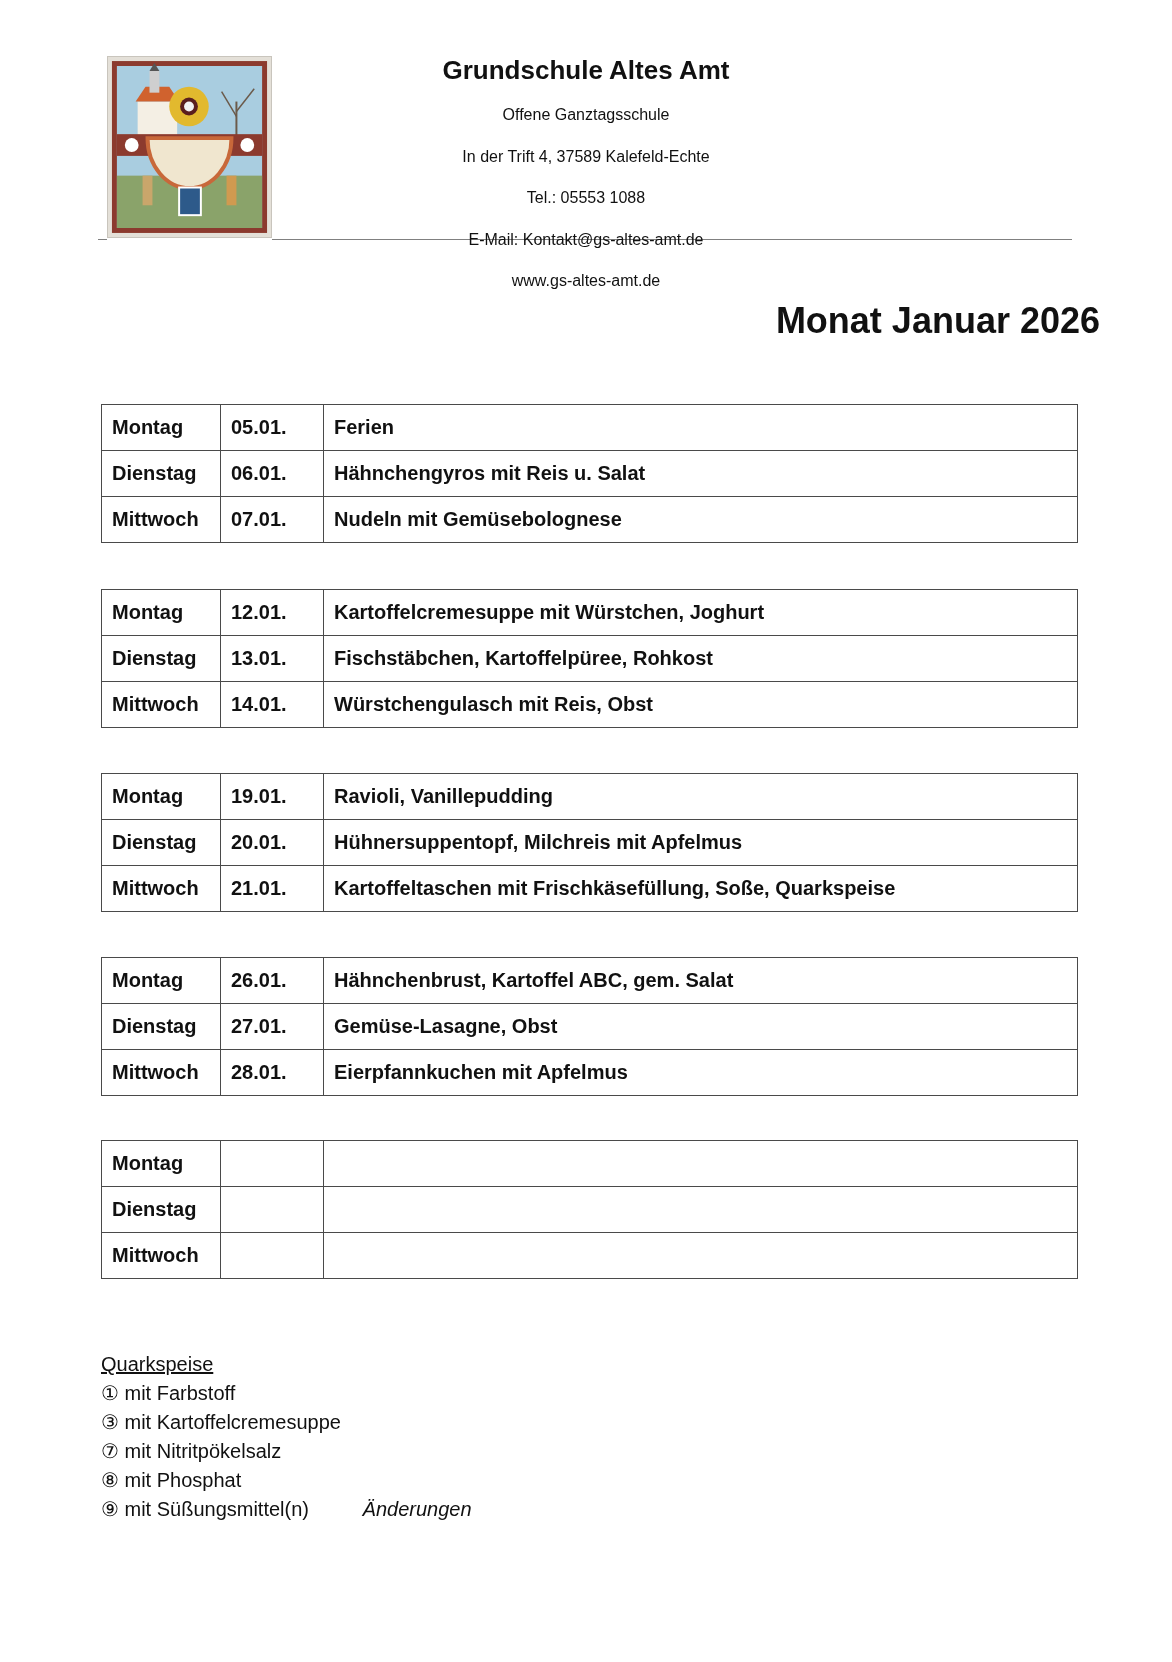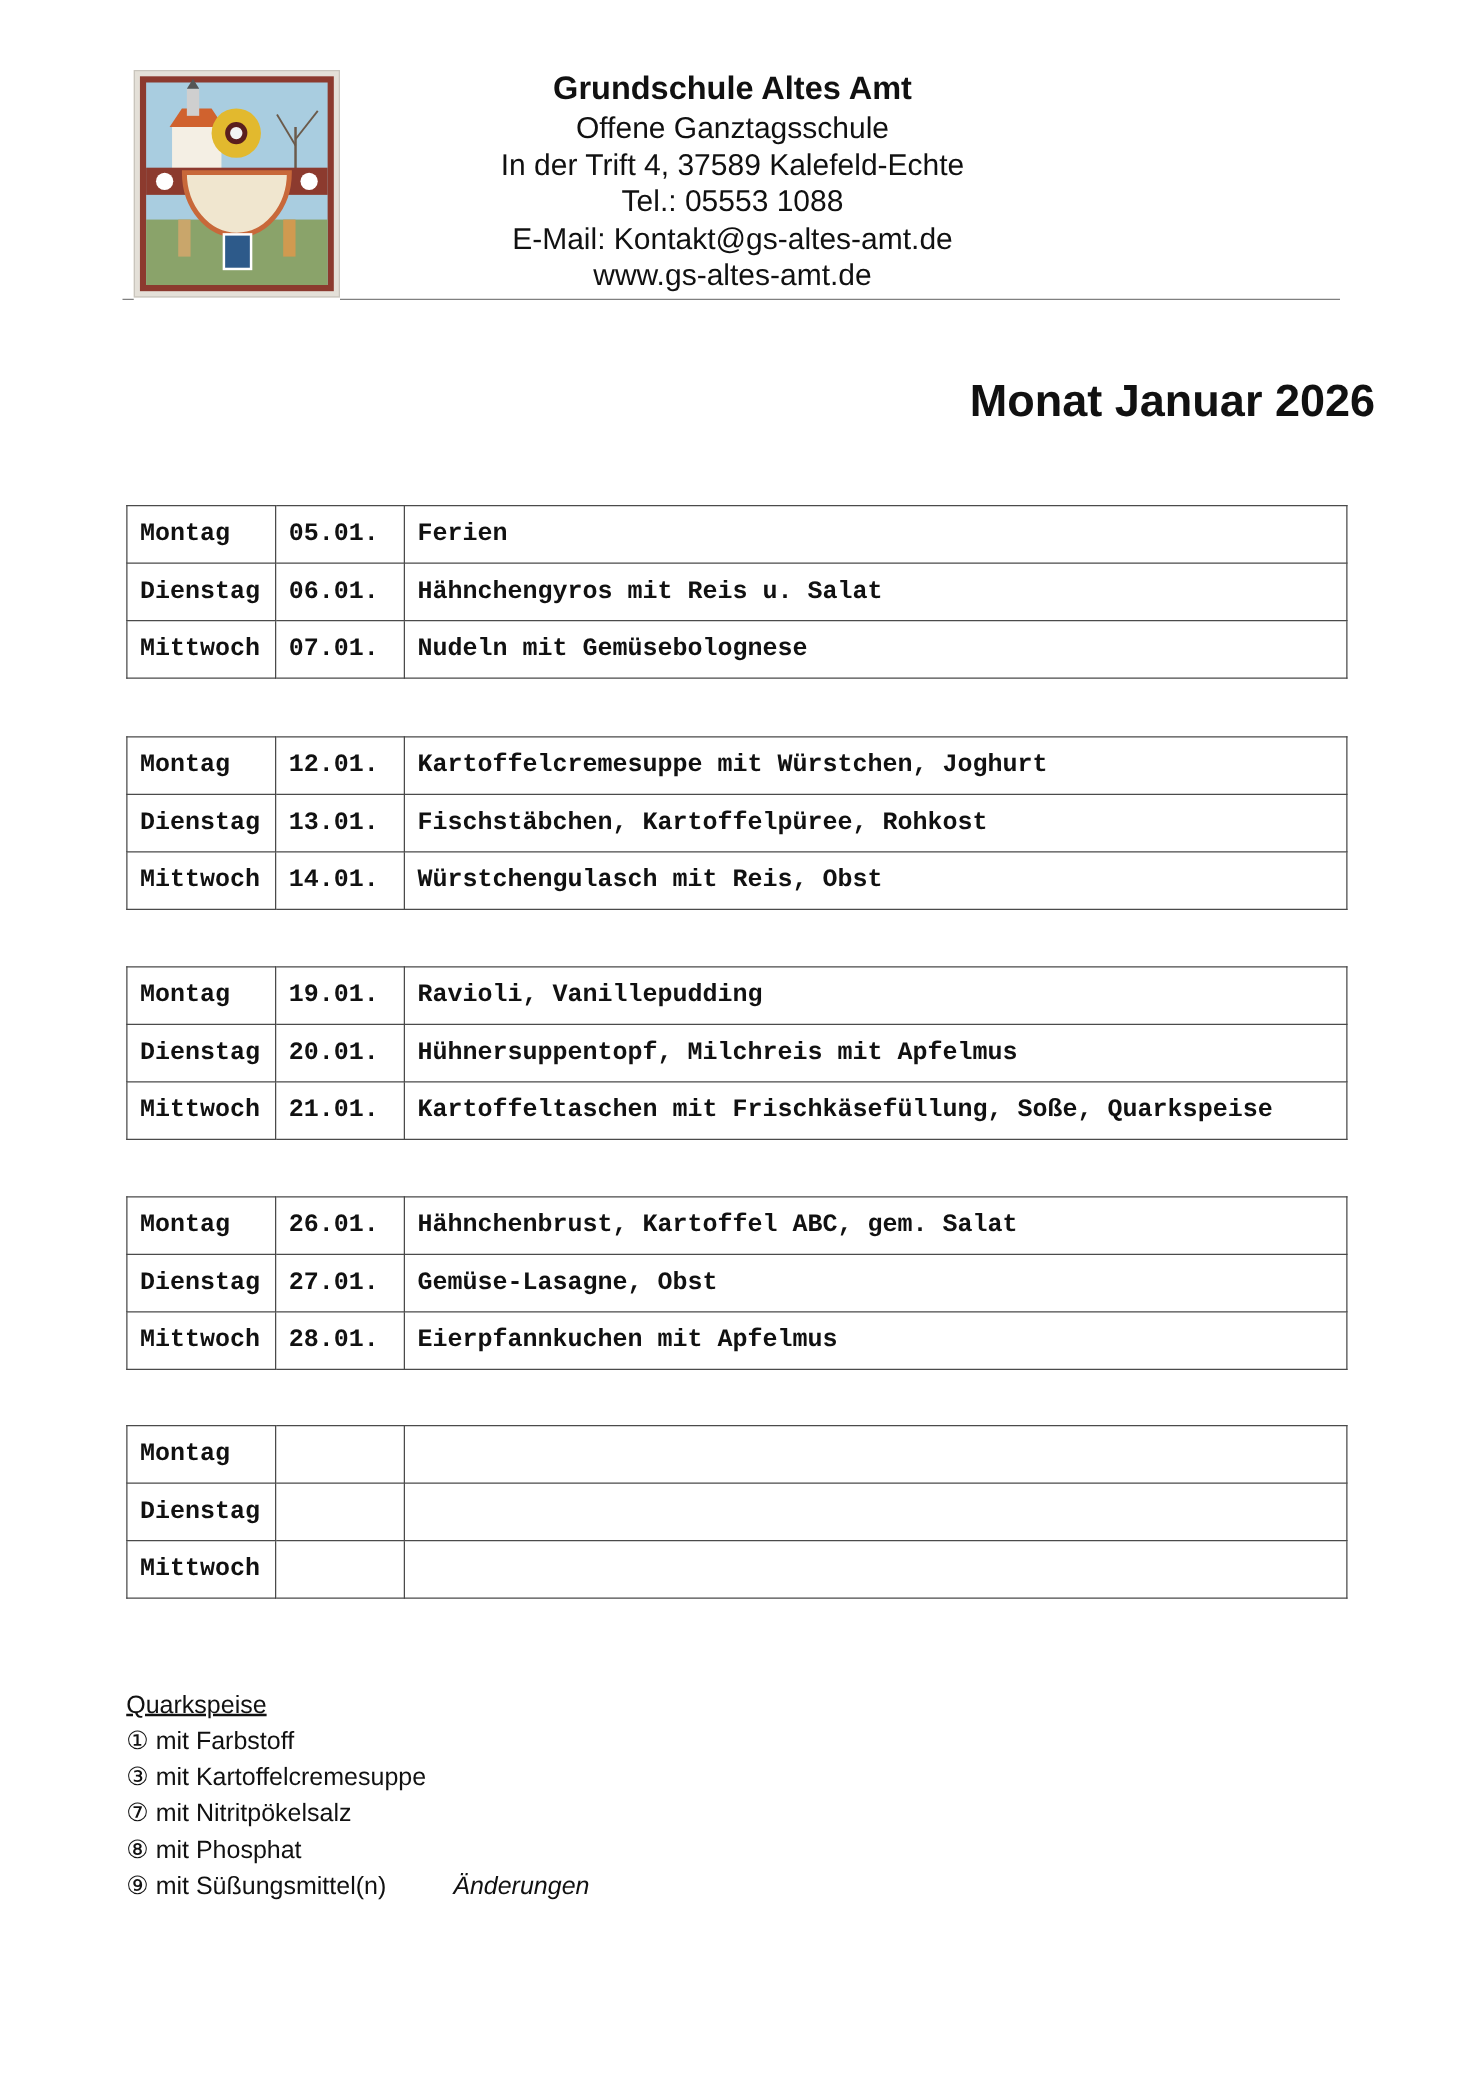--- a/index.html
+++ b/index.html
@@ -6,25 +6,25 @@
   body { width: 1172px; height: 1662px; position: relative; font-family: "Liberation Sans", sans-serif; color: #111; overflow: hidden; }
 
   .logo { position: absolute; left: 107px; top: 56px; width: 165px; height: 182px; background: #e4e0d8; border: 1px solid #c9c5bd; box-sizing: border-box; }
   .logo svg { width: 100%; height: 100%; display: block; }
 
   .header-rule { position: absolute; left: 272px; top: 239px; width: 800px; height: 0; border-top: 1px solid #808080; }
   .header-rule-stub { position: absolute; left: 98px; top: 239px; width: 9px; height: 0; border-top: 1px solid #808080; }
 
   .header { position: absolute; left: 380px; top: 52px; width: 412px; text-align: center; }
   .header .school { font-weight: bold; font-size: 26px; line-height: 36px; margin: 0; }
-  .header .line { font-size: 24px; line-height: 29.5px; margin: 0; }
+  .header .line { font-size: 16px; line-height: 29.5px; margin: 12px; }
 
   .month-title { position: absolute; left: 0; width: 1100px; top: 300px; text-align: right; font-weight: bold; font-size: 36px; margin: 0; }
 
-  table.week { position: absolute; left: 101px; width: 977px; border-collapse: collapse; font-family: Liberation Mono, monospace; }
+  table.week { position: absolute; left: 101px; width: 977px; border-collapse: collapse; }
   table.week td { border: 1px solid #4a4a4a; height: 45px; padding: 0 10px; font-weight: bold; font-size: 20px; }
   table.week td.day { width: 98px; }
   table.week td.date { width: 82px; }
 
   .legend { position: absolute; left: 101px; top: 1350px; font-size: 20px; line-height: 29px; }
   .legend .legend-title { text-decoration: underline; }
   .legend .row { white-space: nowrap; }
   .legend .changes { font-style: italic; margin-left: 48px; }
 </style>
 </head>

